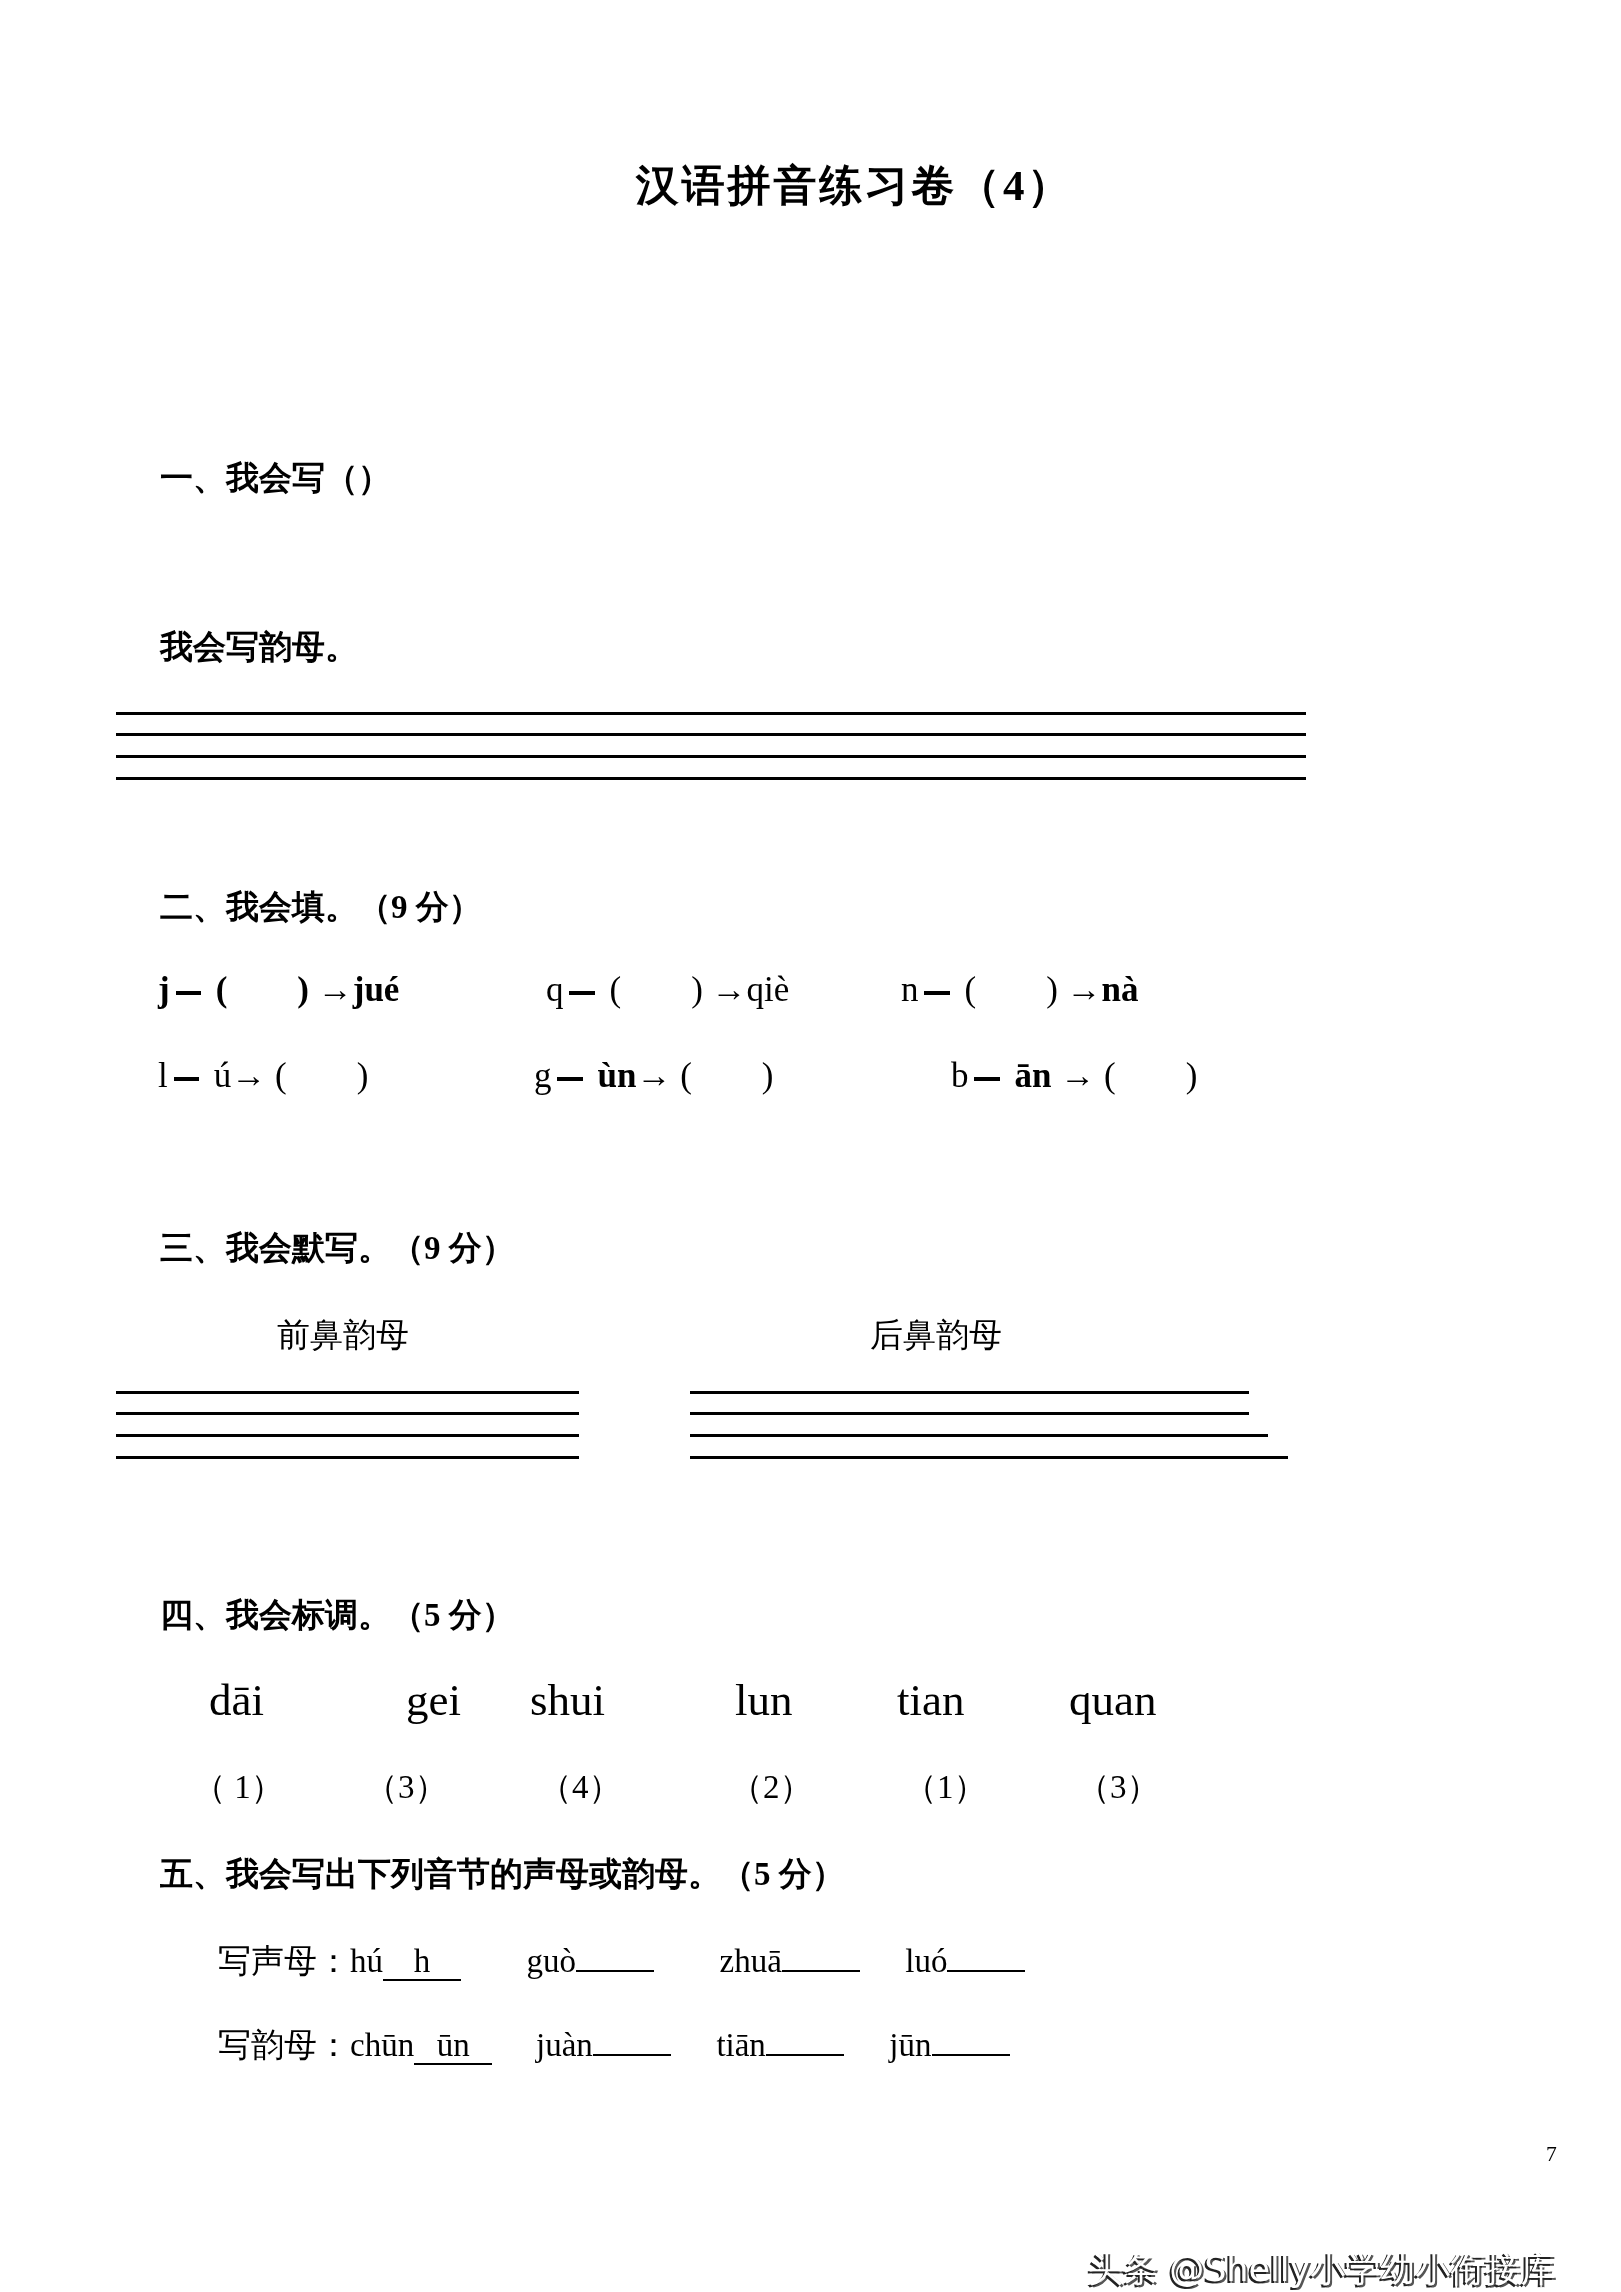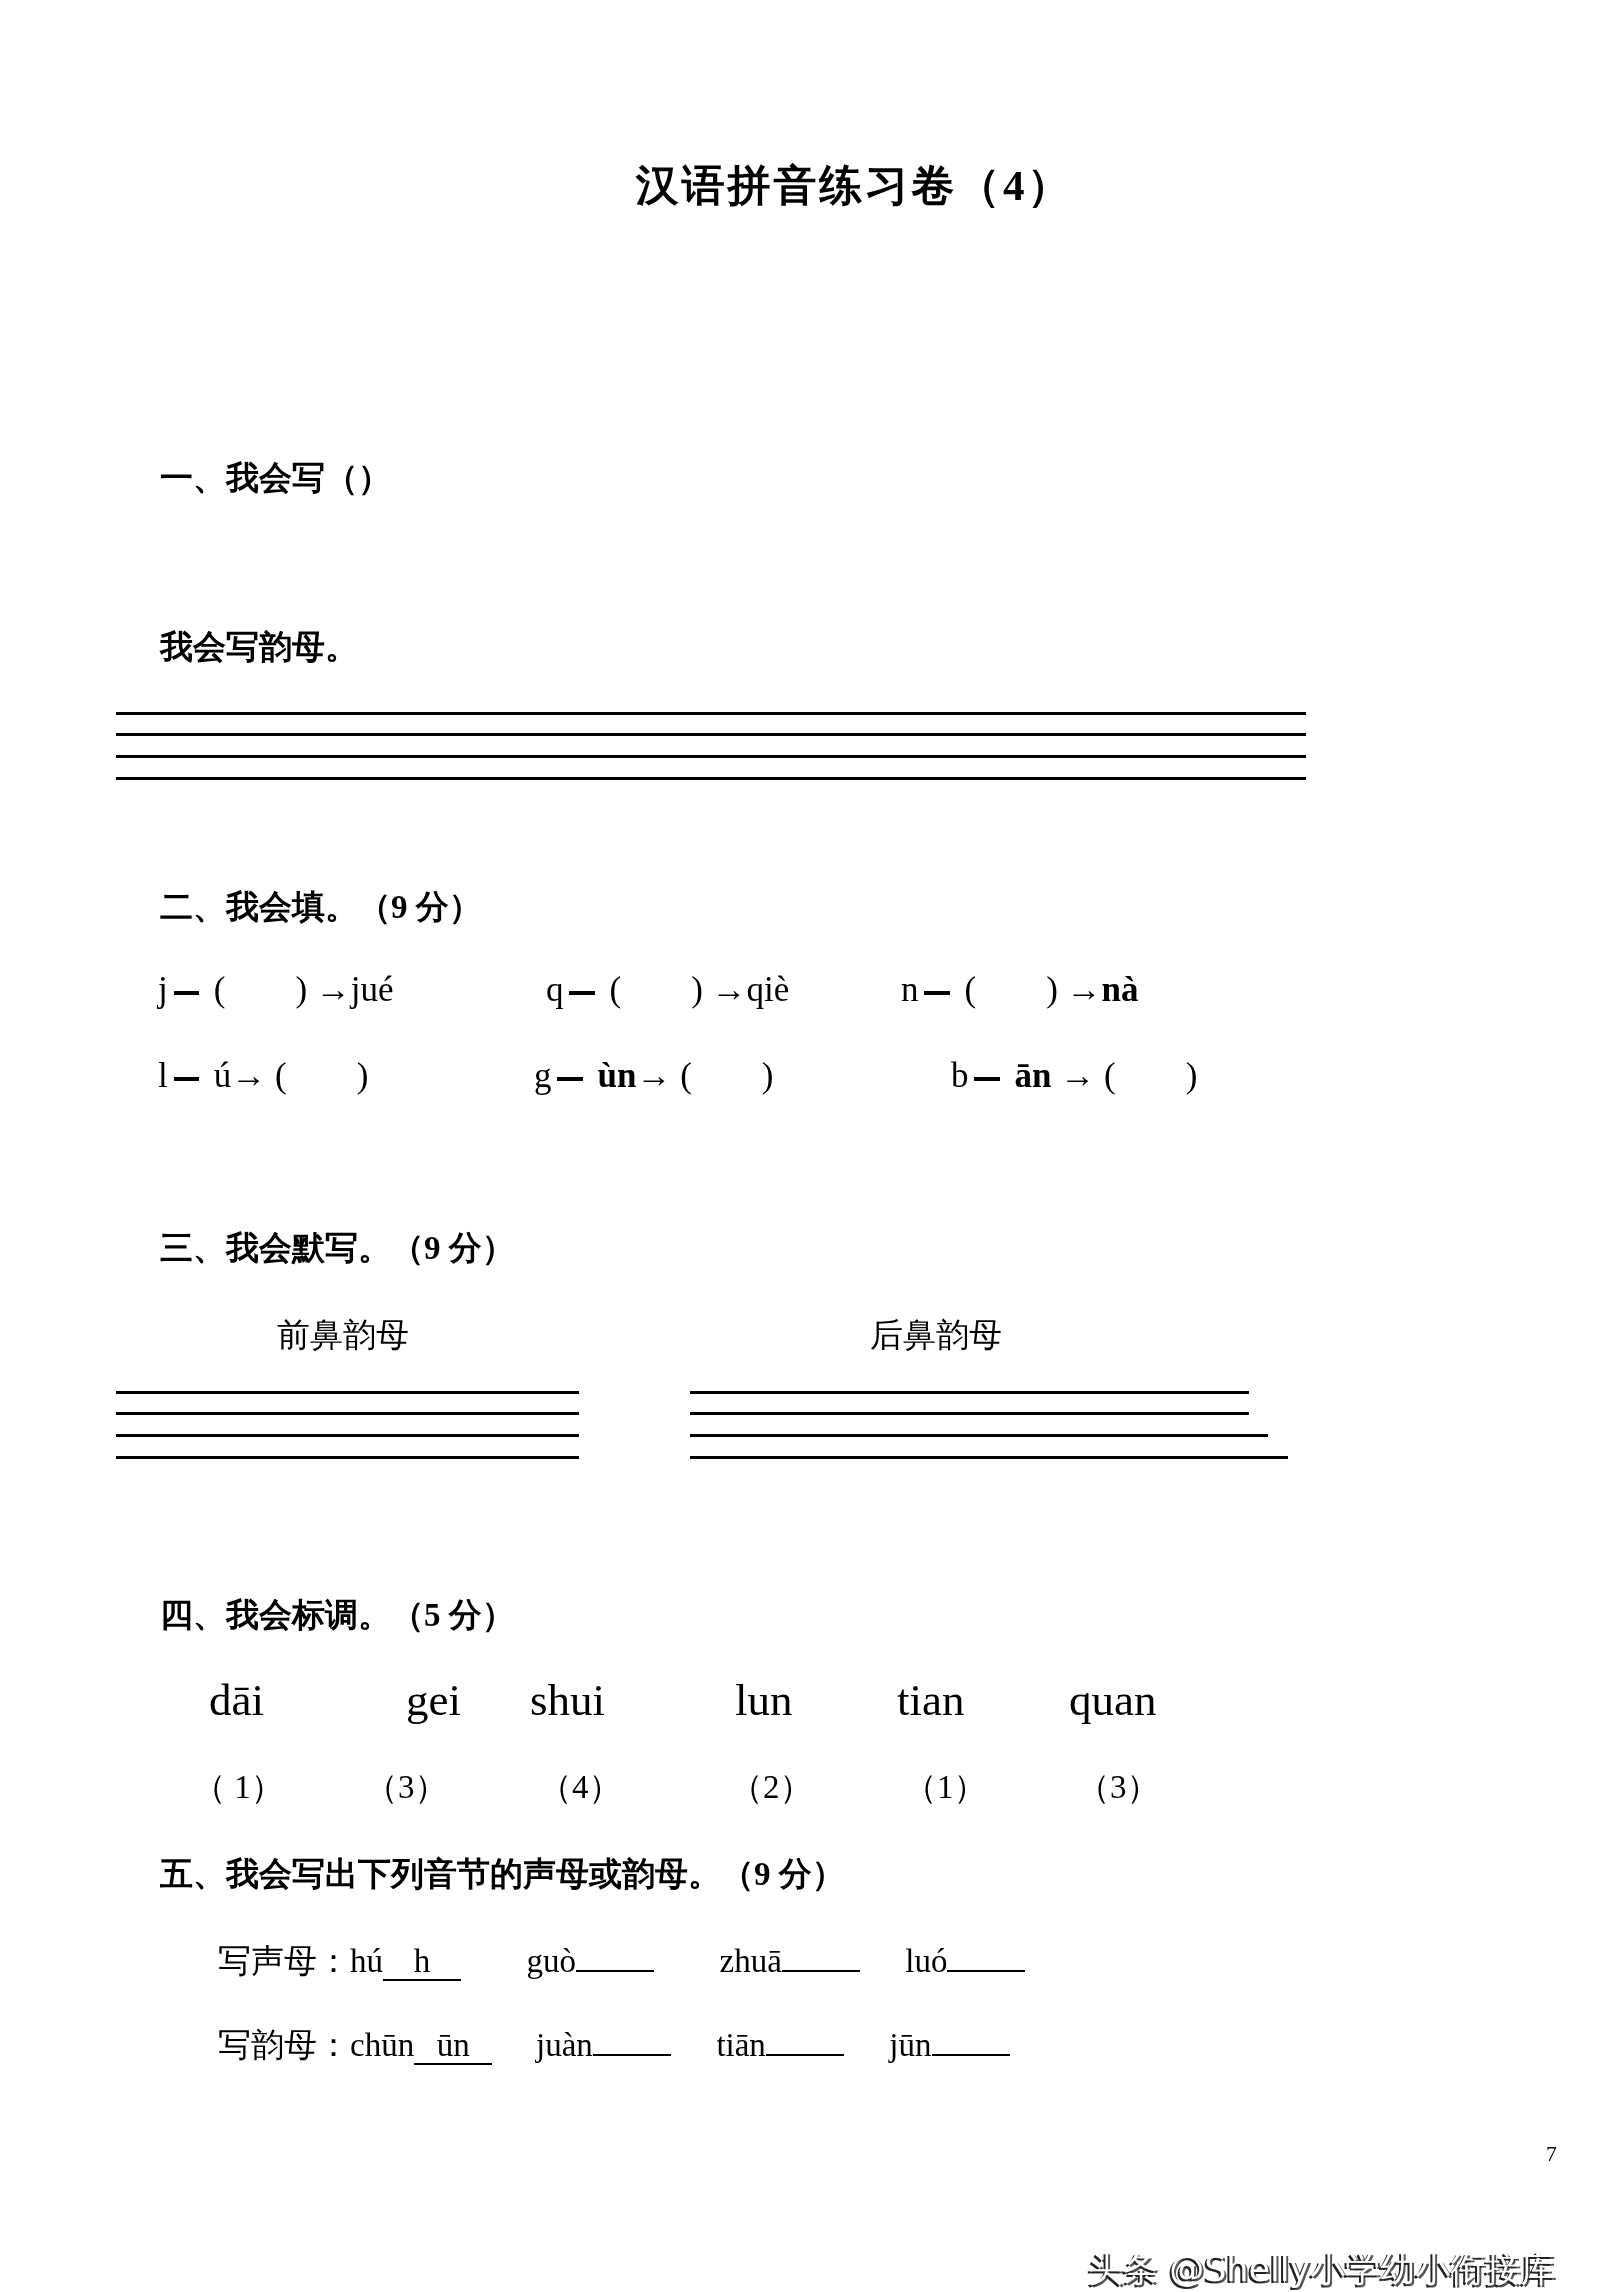--- a/index.html
+++ b/index.html
@@ -27,21 +27,21 @@
 <div class="abs h" style="left:116px;top:625px;">我会写韵母。</div>
 <div>
   <div class="line" style="left:116px;width:1190px;top:712px;"></div>
   <div class="line" style="left:116px;width:1190px;top:733px;"></div>
   <div class="line" style="left:116px;width:1190px;top:755px;"></div>
   <div class="line" style="left:116px;width:1190px;top:777px;"></div>
 </div>
 
 <div class="abs h" style="left:116px;top:885px;">二、我会填。（9 分）</div>
 
-<div class="abs py" style="left:114px;top:970px;">
+<div class="abs py" style="left:114px;top:970px;font-weight:bold;">
   <span>j</span><span class="dash"></span>
   <span style="white-space:pre;">(        )</span>
   <span>→</span><span>jué</span>
 </div>
 <div class="abs py" style="left:502px;top:970px;">
   <span>q</span><span class="dash"></span>
   <span style="white-space:pre;">(        )</span>
   <span>→</span><span>qiè</span>
 </div>
 <div class="abs py" style="left:857px;top:970px;">
@@ -90,21 +90,21 @@
 <div class="abs big" style="left:853px;top:1674px;">tian</div>
 <div class="abs big" style="left:1025px;top:1674px;">quan</div>
 
 <div class="abs t" style="left:149px;top:1765px;">（ 1）</div>
 <div class="abs t" style="left:321px;top:1765px;">（3）</div>
 <div class="abs t" style="left:495px;top:1765px;">（4）</div>
 <div class="abs t" style="left:686px;top:1765px;">（2）</div>
 <div class="abs t" style="left:860px;top:1765px;">（1）</div>
 <div class="abs t" style="left:1033px;top:1765px;">（3）</div>
 
-<div class="abs h" style="left:116px;top:1852px;">五、我会写出下列音节的声母或韵母。（9 分）</div>
+<div class="abs h" style="left:116px;top:1852px;">五、我会写出下列音节的声母或韵母。（5 分）</div>
 
 <div class="abs t" style="left:174px;top:1939px;">
   <span>写声母：</span><span>hú</span><span class="blank">h</span>
   <span style="display:inline-block;width:49px;"></span>
   <span>guò</span><span class="blank"></span>
   <span style="display:inline-block;width:49px;"></span>
   <span>zhuā</span><span class="blank"></span>
   <span style="display:inline-block;width:29px;"></span>
   <span>luó</span><span class="blank"></span>
 </div>

